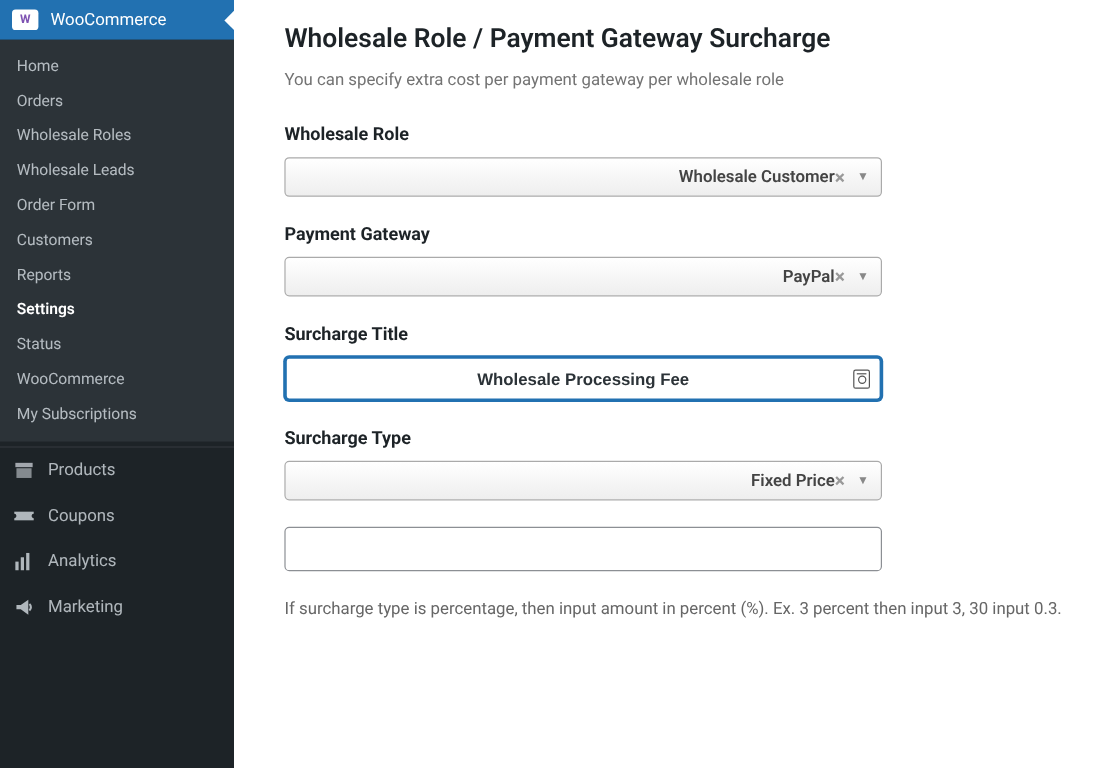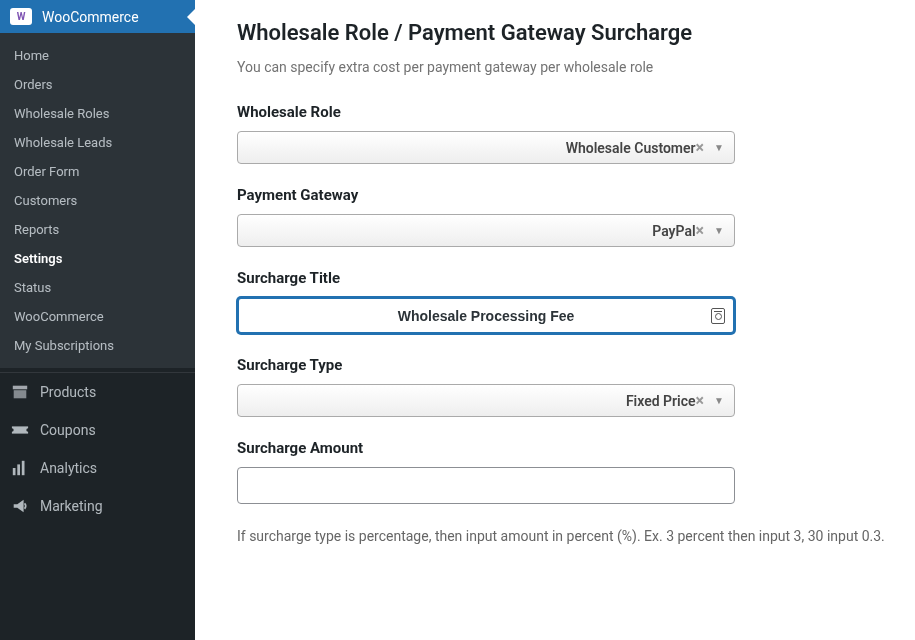--- a/index.html
+++ b/index.html
@@ -288,18 +288,17 @@
   <div class="field-group">
     <label class="field-label">Surcharge Type</label>
     <div class="select2">
       <span class="select2-val">Fixed Price</span>
       <span class="select2-clear">×</span>
       <span class="select2-arrow">▼</span>
     </div>
   </div>
 
   <div class="field-group">
-    <label class="field-label">Surcharge Amount</label>
     <input class="text-input" value="" style="">
   </div>
 
   <p class="help-text">If surcharge type is percentage, then input amount in percent (%). Ex. 3 percent then input 3, 30 input 0.3.</p>
 </div>
 
 </body></html>

